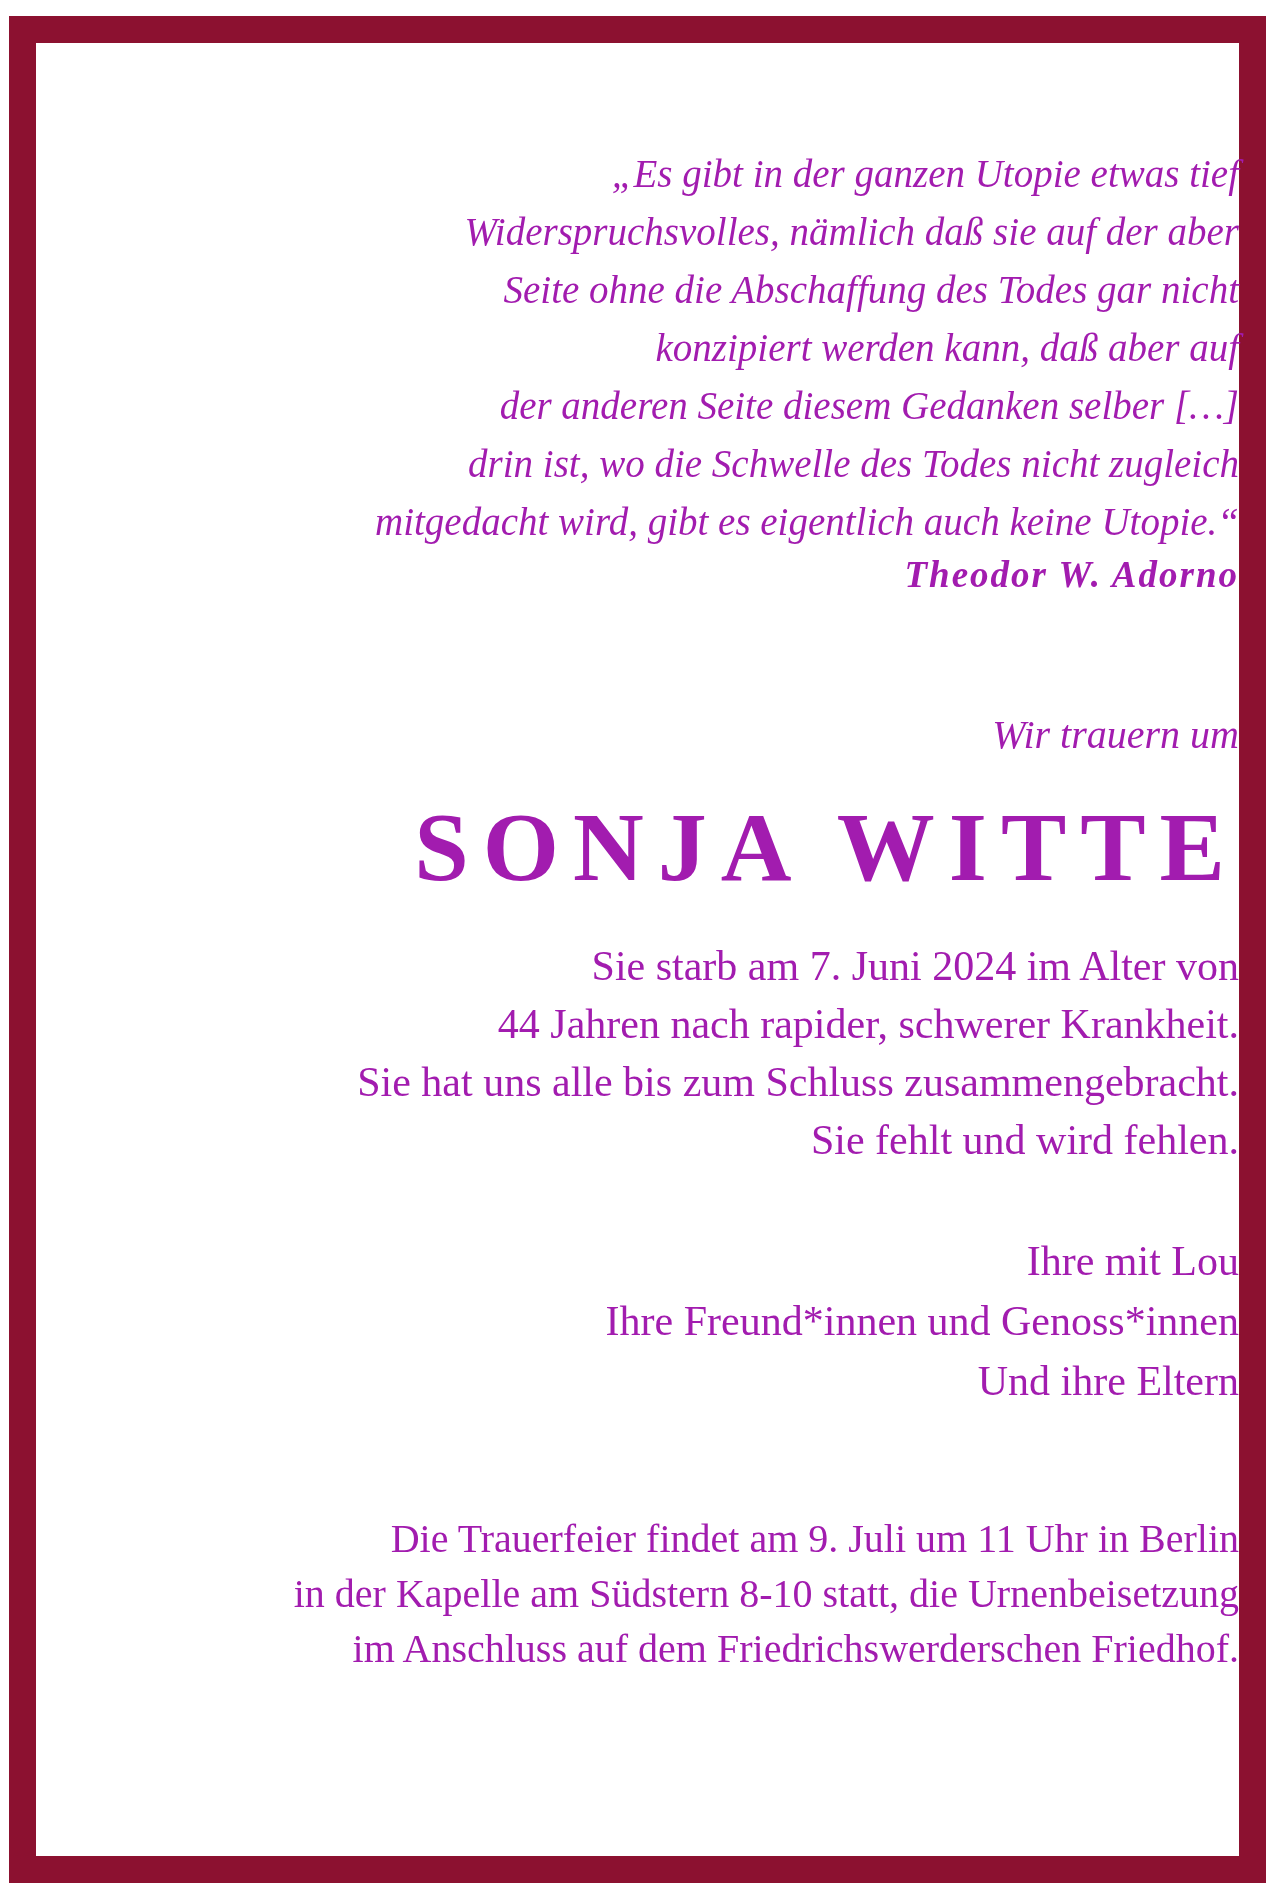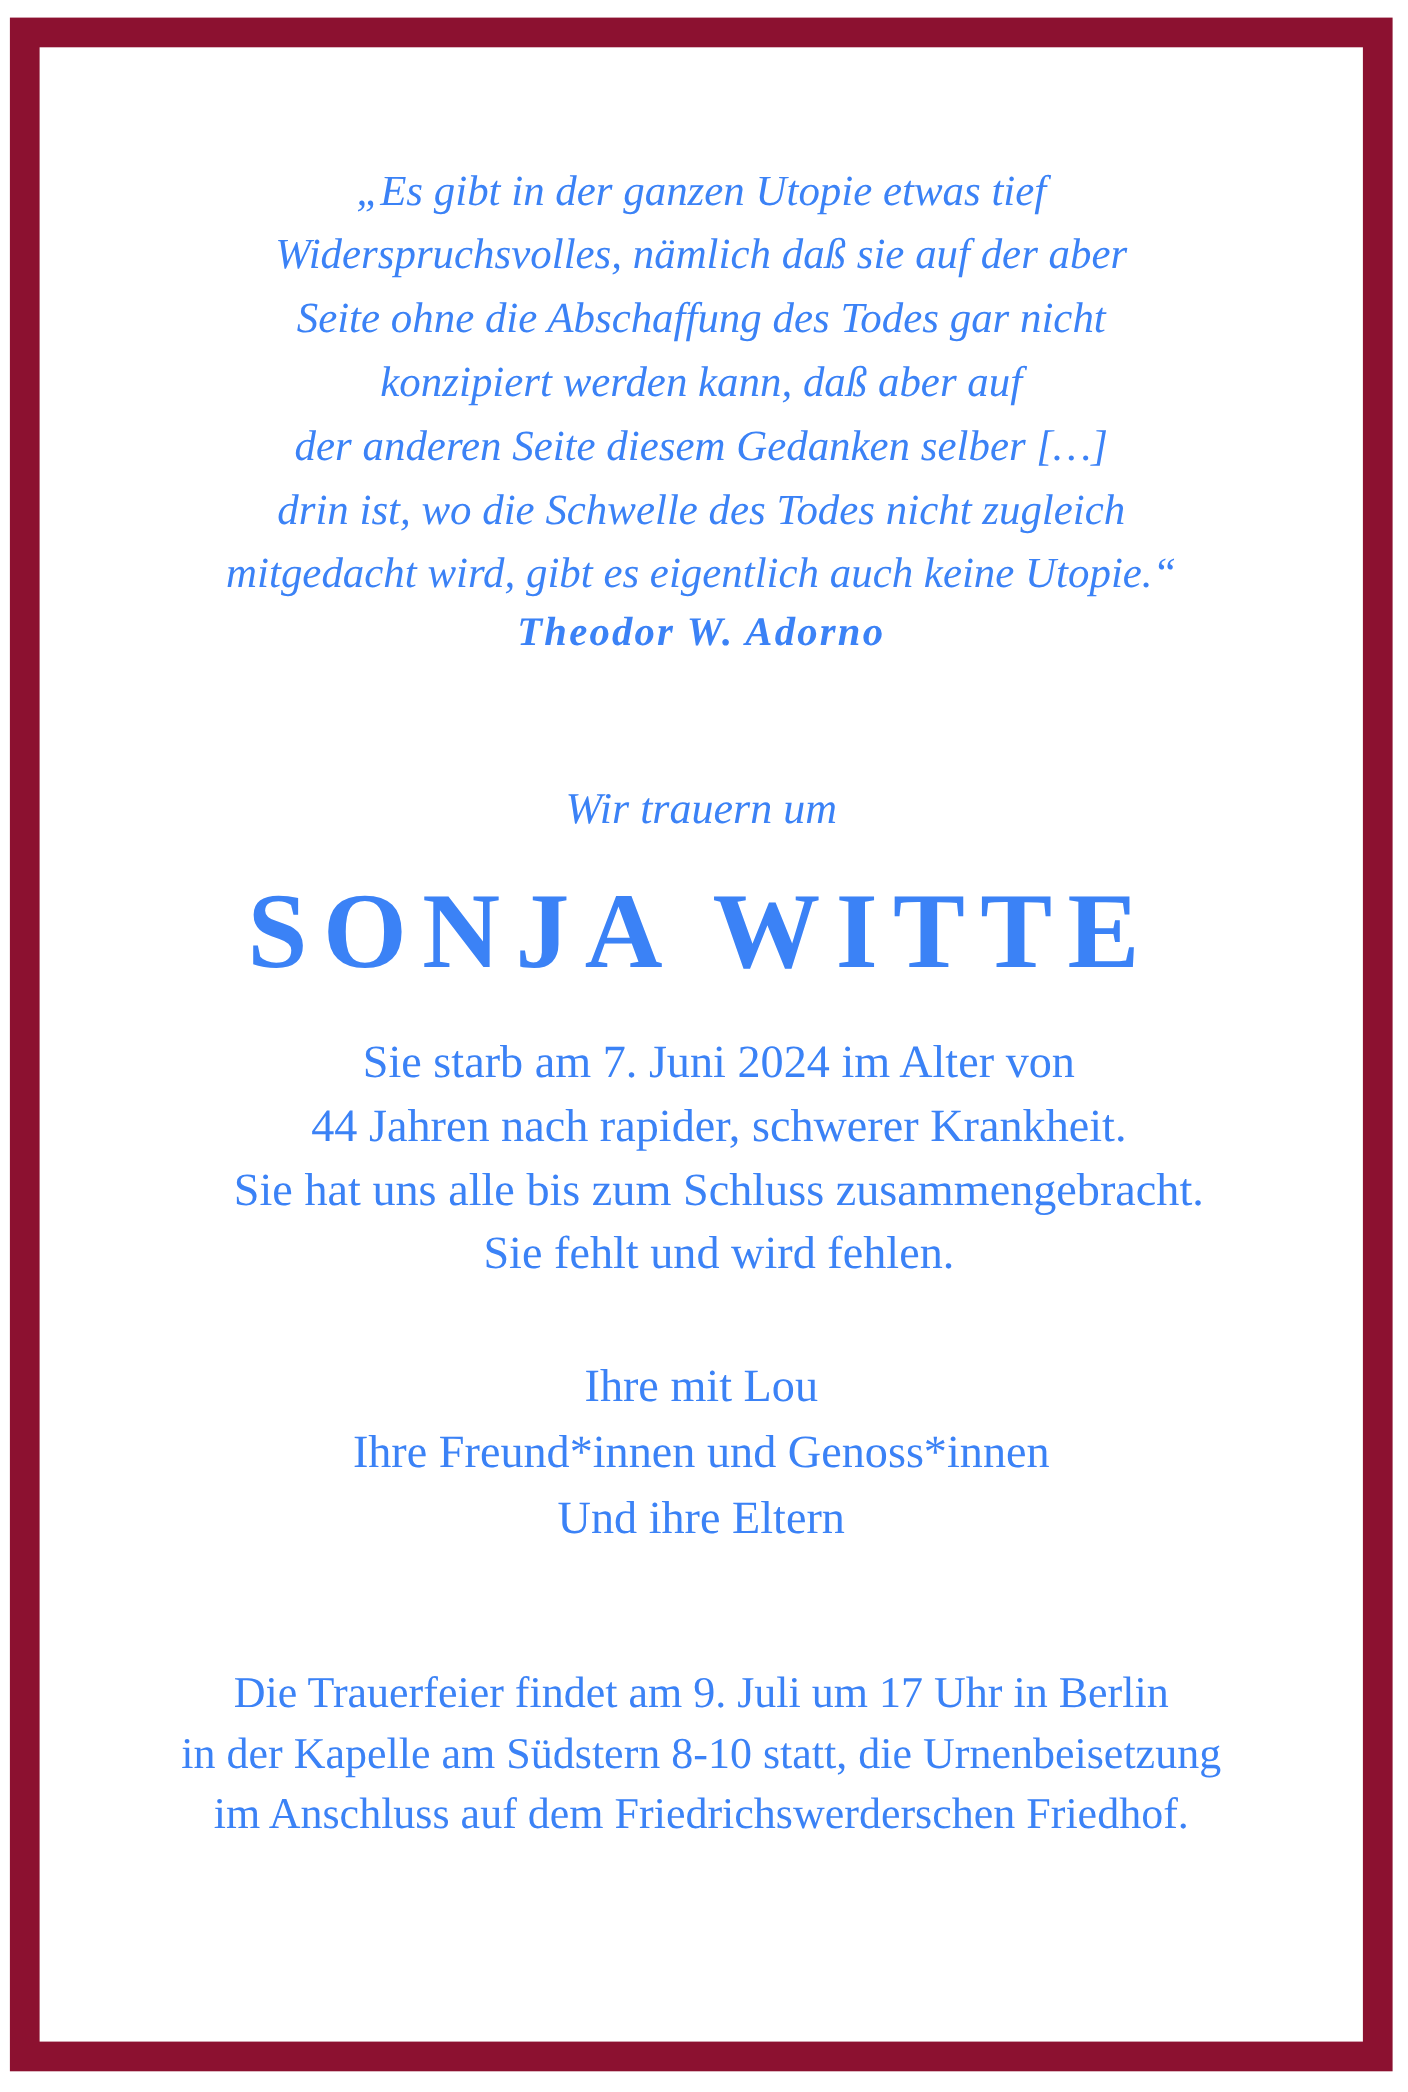--- a/index.html
+++ b/index.html
@@ -23,22 +23,22 @@
     bottom: 19px;
     border: 27px solid #8c1130;
     box-sizing: border-box;
   }
   .content {
     position: absolute;
     left: 36px;
     top: 43px;
     right: 41px;
     bottom: 46px;
-    text-align: center;
-    color: #3b82f6;
+    text-align: right;
+    color: #a21caf;
   }
   .quote {
     margin-top: 102px;
     font-style: italic;
     font-size: 39px;
     line-height: 58px;
   }
   .quote-line { white-space: nowrap; }
   .attribution {
     font-style: italic;
@@ -109,19 +109,19 @@
       <div class="text-line">Sie fehlt und wird fehlen.</div>
     </div>
 
     <div class="mourners">
       <div class="text-line">Ihre mit Lou</div>
       <div class="text-line">Ihre Freund*innen und Genoss*innen</div>
       <div class="text-line">Und ihre Eltern</div>
     </div>
 
     <div class="service">
-      <div class="text-line">Die Trauerfeier findet am 9. Juli um 17 Uhr in Berlin</div>
+      <div class="text-line">Die Trauerfeier findet am 9. Juli um 11 Uhr in Berlin</div>
       <div class="text-line">in der Kapelle am Südstern 8-10 statt, die Urnenbeisetzung</div>
       <div class="text-line">im Anschluss auf dem Friedrichswerderschen Friedhof.</div>
     </div>
 
   </div>
 </div>
 
 </body></html>

